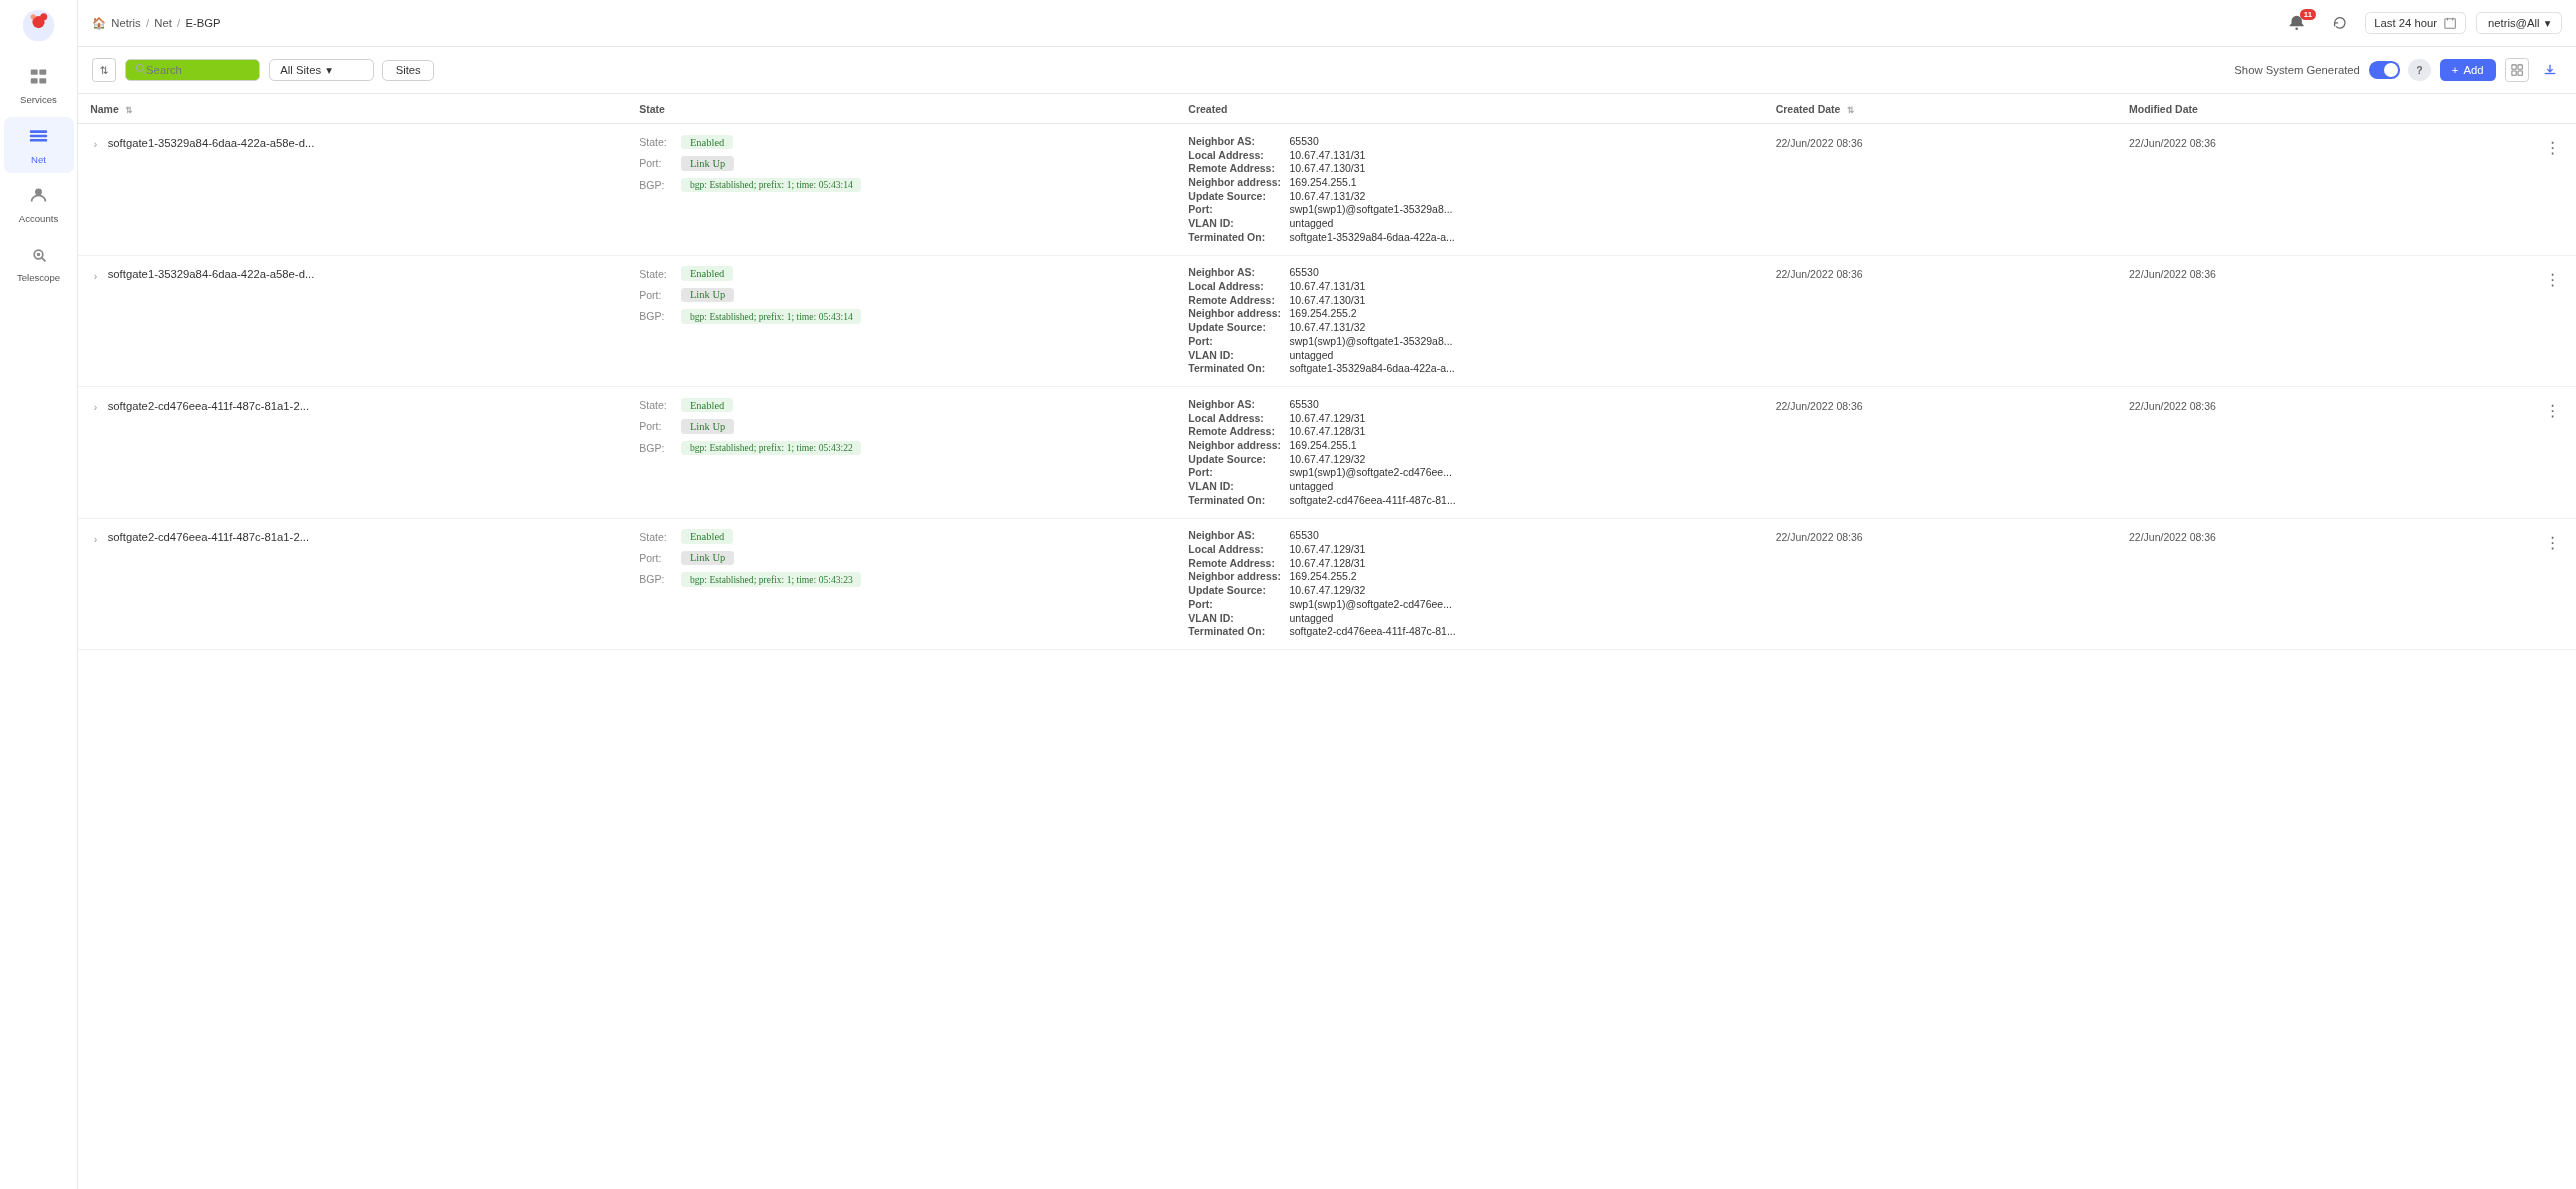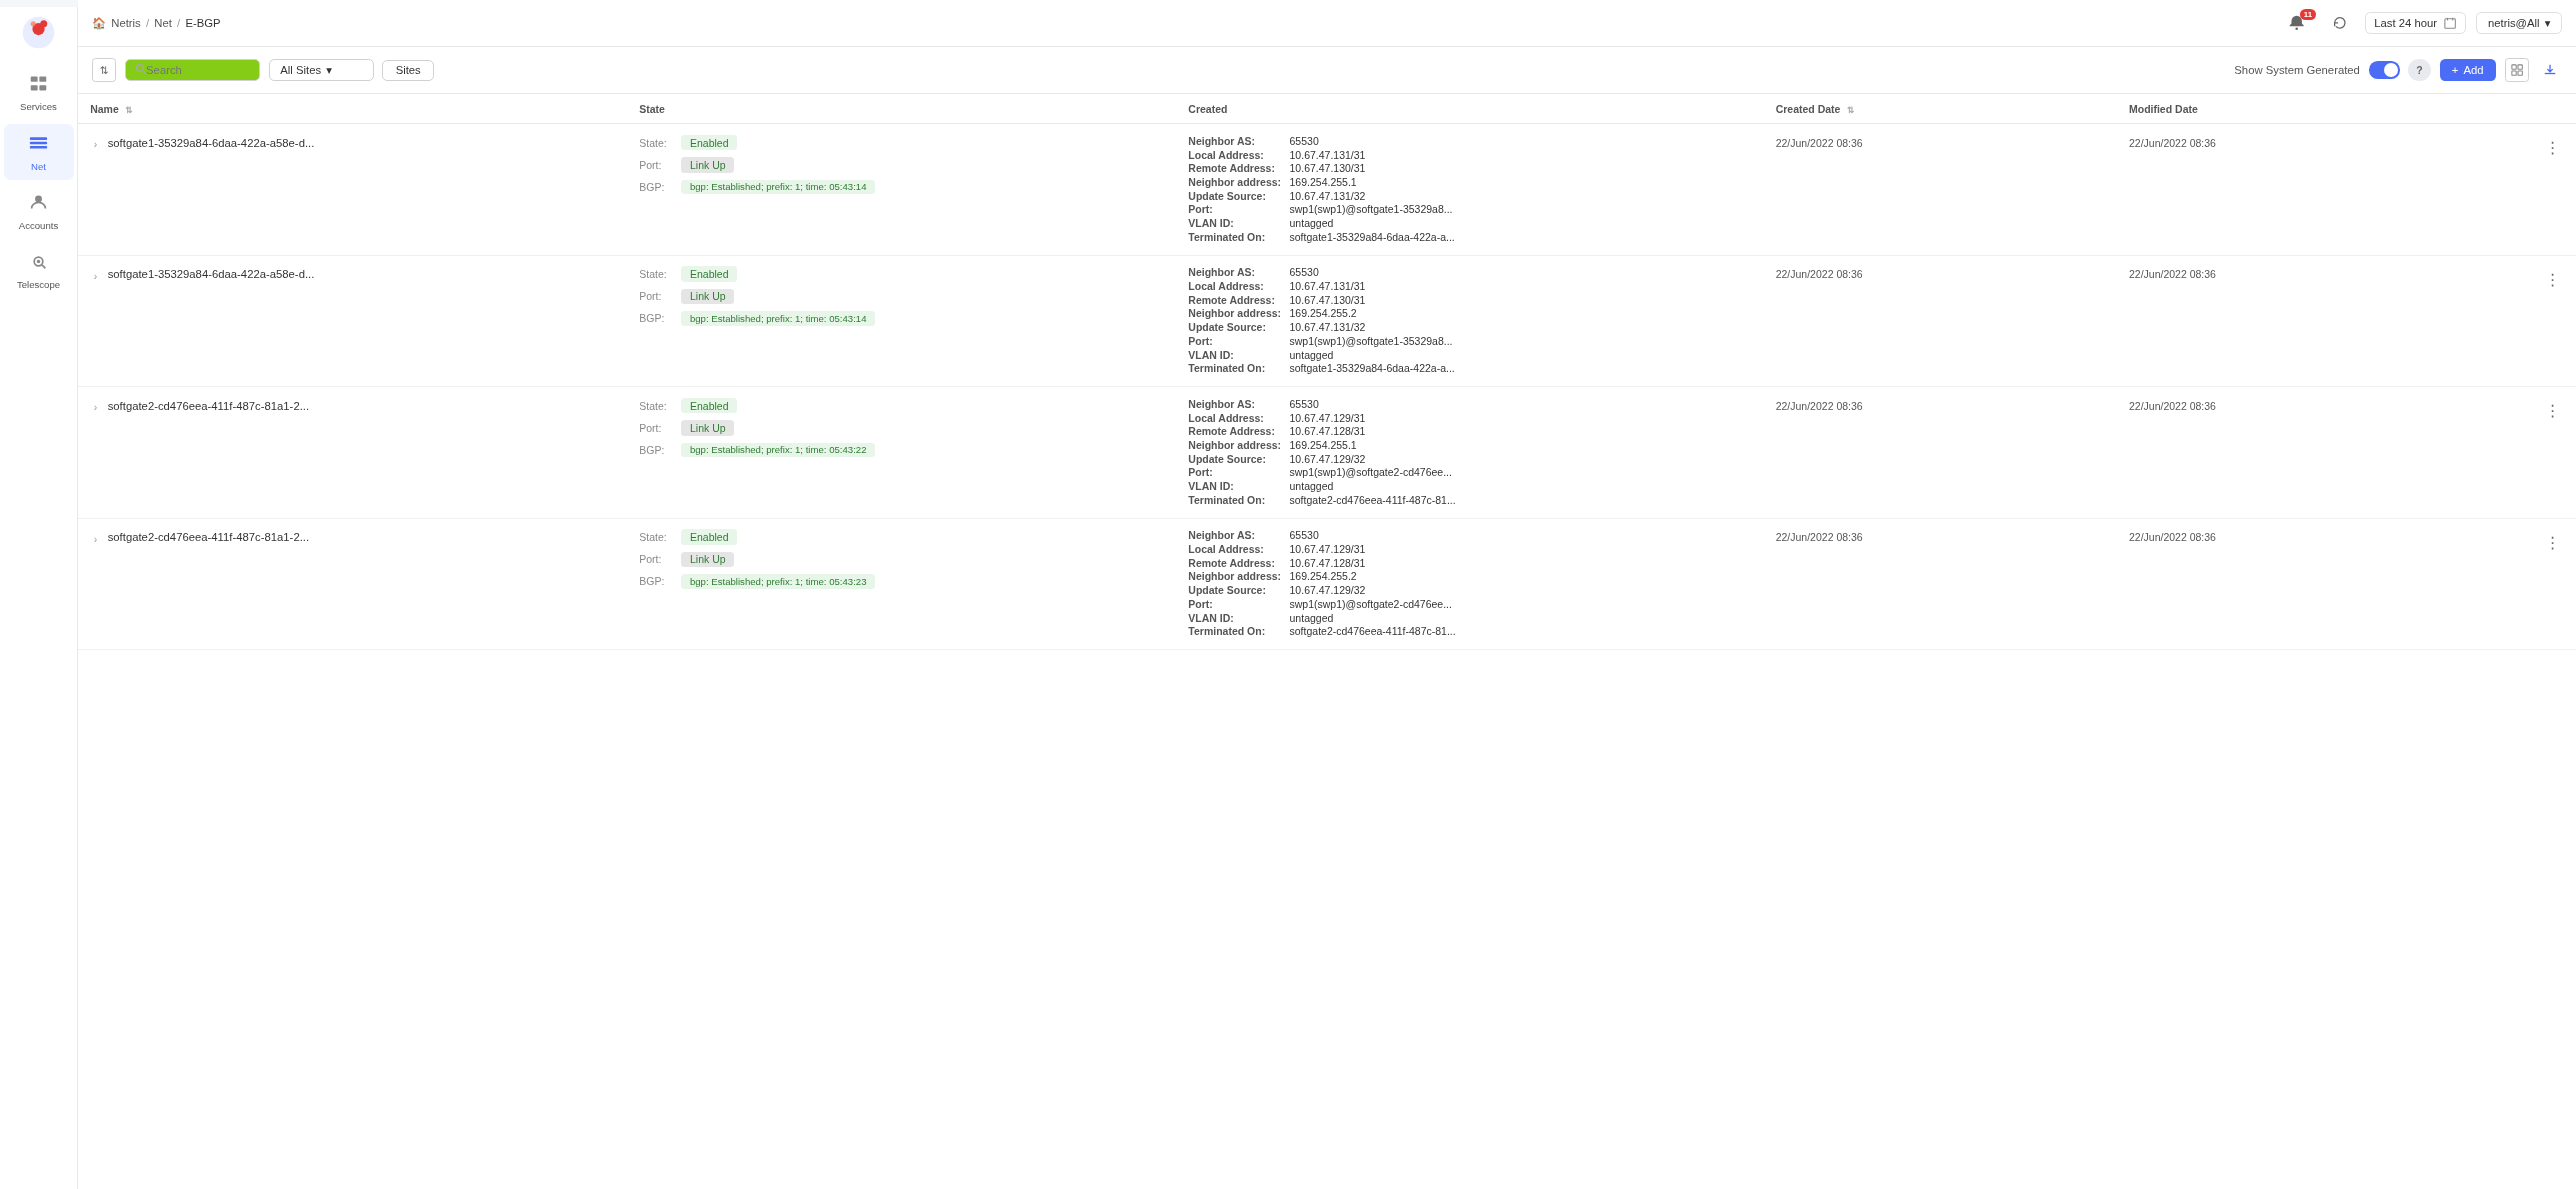--- a/index.html
+++ b/index.html
@@ -1,21 +1,21 @@
 <!DOCTYPE html>
 <html style="font-size:14px"><head>
   <meta charset="utf-8">
   <style>
     * { box-sizing: border-box; margin: 0; padding: 0; }
     body { font-family: -apple-system, BlinkMacSystemFont, 'Segoe UI', sans-serif; background: #f5f6fa; font-size: 11.3px; color: #333; }
     
     .app-layout { display: flex; height: 100vh; overflow: hidden; }
     
     
-    .sidebar { width: 78px; background: #fff; border-right: 0.9px solid #e8e8e8; display: flex; flex-direction: column; align-items: center; padding-top: 6px; flex-shrink: 0; margin-top: 7px; }
+    .sidebar { width: 78px; background: #fff; border-right: 0.9px solid #e8e8e8; display: flex; flex-direction: column; align-items: center; padding-top: 6px; flex-shrink: 0; }
     .sidebar-logo { width: 38px; height: 38px; margin-bottom: 7px; display: flex; align-items: center; justify-content: center; }
     .logo-svg { width: 35px; height: 35px; }
     .sidebar-nav { display: flex; flex-direction: column; align-items: center; gap: 3.5px; margin-top: 7px; width: 100%; }
     .sidebar-item { display: flex; flex-direction: column; align-items: center; padding: 8.7px 7px; cursor: pointer; border-radius: 7px; width: 70px; gap: 3.5px; }
     .sidebar-item.active { background: #f0f4ff; }
     .sidebar-item-icon { font-size: 17.4px; color: #666; }
     .sidebar-item-label { font-size: 9.6px; color: #555; text-align: center; }
     .sidebar-item.active .sidebar-item-label { color: #4a6cf7; }
     .sidebar-item.active .sidebar-item-icon { color: #4a6cf7; }
 
@@ -67,21 +67,21 @@
     .sort-icon { color: #aaa; font-size: 8.7px; margin-left: 3.5px; cursor: pointer; }
     .row-main td { padding: 10.5px 12.2px; vertical-align: top; }
     .row-expand-btn { background: none; border: none; cursor: pointer; color: #999; font-size: 10.5px; padding: 1.7px 3.5px; }
     
     .name-cell { display: flex; align-items: flex-start; gap: 7px; }
     .name-text { font-size: 11.3px; color: #333; font-weight: 500; }
     
     .state-cell { display: flex; flex-direction: column; gap: 7px; }
     .state-row { display: flex; align-items: center; gap: 7px; }
     .state-label { font-size: 10.5px; color: #888; min-width: 35px; }
-    .badge { border-radius: 3.5px; padding: 1.7px 8.7px; font-size: 10.5px; font-weight: 500; display: inline-block; }
+    .badge { border-radius: 3.5px; padding: 1.7px 8.7px; font-size: 10.5px; font-weight: 500; display: inline-block; font-family: Liberation Serif, serif; }
     .badge-enabled { background: #e8f5e9; color: #2e7d32; }
     .badge-linkup { background: #e5e5e5; color: #2e7d32; }
     .badge-bgp { background: #e8f5e9; color: #2e7d32; font-size: 9.6px; }
     
     .details-cell { font-size: 10.5px; color: #333; }
     .detail-row { display: flex; gap: 5.2px; margin-bottom: 1.7px; }
     .detail-key { color: #555; font-weight: 700; min-width: 96px; }
     .detail-val { color: #333; }
     
     .date-cell { font-size: 10.5px; color: #555; vertical-align: top; padding-top: 12.2px !important; }

